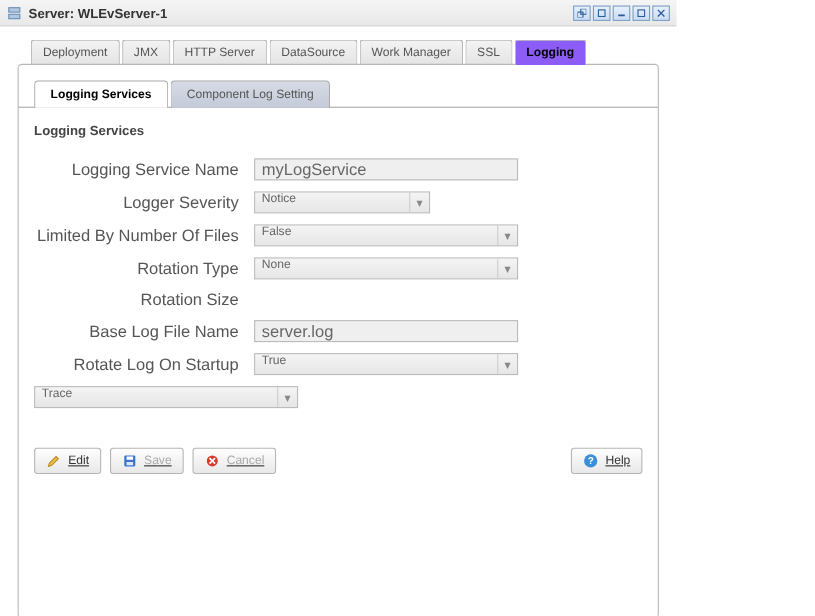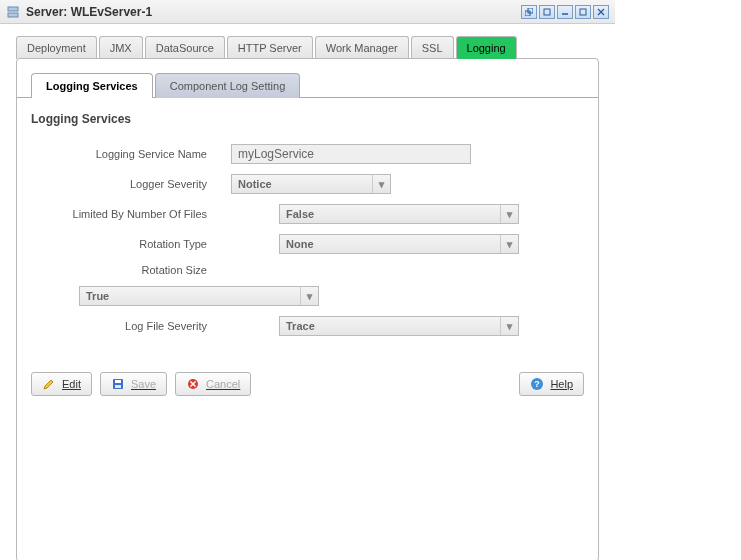--- a/index.html
+++ b/index.html
@@ -3,37 +3,37 @@
 <meta charset="utf-8">
 <style>
 * { box-sizing: border-box; margin: 0; padding: 0; }
 body { font-family: Arial, sans-serif; font-size: 11px; background: #fff; color: #333; }
 .window { width: 615px; height: 560px; position: relative; }
 .title-bar { height: 24px; background: linear-gradient(#f5f5f5,#e8e8e8); border-bottom: 1px solid #ccc; display: flex; align-items: center; padding: 0 6px; }
 .title-bar .server-icon { width: 14px; height: 14px; margin-right: 6px; }
 .title-bar .title-text { font-weight: bold; font-size: 12px; color: #333; }
 .title-bar .spacer { flex: 1; }
 .title-bar .win-btn { width: 16px; height: 14px; border: 1px solid #7a9cc6; background: linear-gradient(#e6f0fb,#c9ddf3); margin-left: 2px; display: flex; align-items: center; justify-content: center; font-size: 9px; color: #2a5b9a; cursor: pointer; }
-.main-tabs { display: flex; padding: 12px 16px 0 16px; gap: 2px; }
+.main-tabs { display: flex; padding: 12px 16px 0 28px; gap: 2px; }
 .main-tab { padding: 5px 10px; background: linear-gradient(#f3f3f3,#e4e4e4); border: 1px solid #b8b8b8; border-bottom: none; border-radius: 3px 3px 0 0; color: #555; cursor: pointer; font-size: 11px; }
-.main-tab.active { background: #22c55e; color: #000; font-weight: normal; position: relative; z-index: 2; }
+.main-tab.active { background: #8b5cf6; color: #000; font-weight: bold; position: relative; z-index: 2; }
 .main-panel { margin: 0 16px 16px 16px; border: 1px solid #b8b8b8; border-radius: 4px; height: 504px; position: relative; background: #fff; top: -1px; }
 .sub-tabs { display: flex; padding: 14px 0 0 14px; }
 .sub-tab { padding: 6px 14px; border: 1px solid #aaa; border-bottom: none; border-radius: 4px 4px 0 0; background: linear-gradient(#d6dbe6,#c4cad8); color: #555; cursor: pointer; font-size: 11px; margin-right: 2px; }
 .sub-tab.active { background: #fff; color: #000; font-weight: bold; position: relative; z-index: 2; }
 .sub-panel-border { border-top: 1px solid #aaa; margin-top: -1px; }
 .sub-panel { padding: 14px 14px; }
 .section-title { font-weight: bold; font-size: 12px; color: #444; margin-bottom: 18px; }
 .form-row { display: flex; align-items: center; margin-bottom: 10px; }
-.form-label { width: 200px; text-align: right; padding-right: 24px; color: #555; font-size: 11px; }
-.text-field { height: 20px; border: 1px solid #bbb; background: #efefef; padding: 0 6px; color: #666; font-size: 12px; }
+.form-label { width: 200px; text-align: right; padding-right: 14px; color: #555; font-size: 15px; }
+.text-field { height: 20px; border: 1px solid #bbb; background: #efefef; padding: 0 6px; color: #666; font-size: 15px; }
 .text-field.wide { width: 240px; }
-.select-box { height: 20px; border: 1px solid #bbb; background: linear-gradient(#f4f4f4,#e6e6e6); display: flex; align-items: center; position: relative; color: #666; font-size: 11px; font-weight: bold; }
+.select-box { height: 20px; border: 1px solid #bbb; background: linear-gradient(#f4f4f4,#e6e6e6); display: flex; align-items: flex-start; position: relative; color: #666; font-size: 11px; }
 .select-box.narrow { width: 160px; }
-.select-box.wide { width: 240px; margin-left: 48px; }
+.select-box.wide { width: 240px; }
 .select-box .val { padding: 0 6px; flex: 1; }
 .select-box .arrow { width: 18px; height: 18px; border-left: 1px solid #ccc; display: flex; align-items: center; justify-content: center; color: #888; }
 .button-bar { display: flex; align-items: center; padding: 12px 14px; gap: 8px; text-decoration: underline; }
 .btn { height: 24px; border: 1px solid #b5b5b5; border-radius: 3px; background: linear-gradient(#fefefe,#e8e8e8); display: flex; align-items: center; padding: 0 10px; gap: 6px; cursor: pointer; color: #333; font-size: 11px; }
 .btn.disabled { color: #aaa; cursor: default; }
 .btn .ico { width: 14px; height: 14px; display: flex; align-items: center; justify-content: center; }
 .button-bar .spacer { flex: 1; }
 </style>
 </head>
 <body>
@@ -73,22 +73,22 @@
         <svg width="8" height="8" viewBox="0 0 8 8">
           <line x1="1" y1="1" x2="7" y2="7" stroke="#2a5b9a" stroke-width="1.2"></line>
           <line x1="7" y1="1" x2="1" y2="7" stroke="#2a5b9a" stroke-width="1.2"></line>
         </svg>
       </span>
   </div>
 
   <div class="main-tabs">
     <div class="main-tab">Deployment</div>
     <div class="main-tab">JMX</div>
+    <div class="main-tab">HTTP Server</div>
     <div class="main-tab">DataSource</div>
-    <div class="main-tab">HTTP Server</div>
     <div class="main-tab">Work Manager</div>
     <div class="main-tab">SSL</div>
     <div class="main-tab active">Logging</div>
   </div>
 
   <div class="main-panel">
     <div class="sub-tabs">
       <div class="sub-tab active">Logging Services</div>
       <div class="sub-tab">Component Log Setting</div>
     </div>
@@ -123,30 +123,34 @@
         <div class="select-box wide">
           <span class="val">None</span>
           <span class="arrow">▾</span>
         </div>
       </div>
 
       <div class="form-row">
         <div class="form-label">Rotation Size</div>
       </div>
 
+      <div class="form-row">
+        <div class="form-label">Base Log File Name</div>
+        <input class="text-field wide" disabled="" value="server.log" style="">
+      </div>
 
       <div class="form-row">
+        <div class="form-label">Rotate Log On Startup</div>
         <div class="select-box wide">
           <span class="val">True</span>
           <span class="arrow">▾</span>
         </div>
       </div>
 
       <div class="form-row">
-        <div class="form-label">Log File Severity</div>
         <div class="select-box wide">
           <span class="val">Trace</span>
           <span class="arrow">▾</span>
         </div>
       </div>
     </div>
 
     <div class="button-bar">
       <div class="btn">
         <span class="ico">

